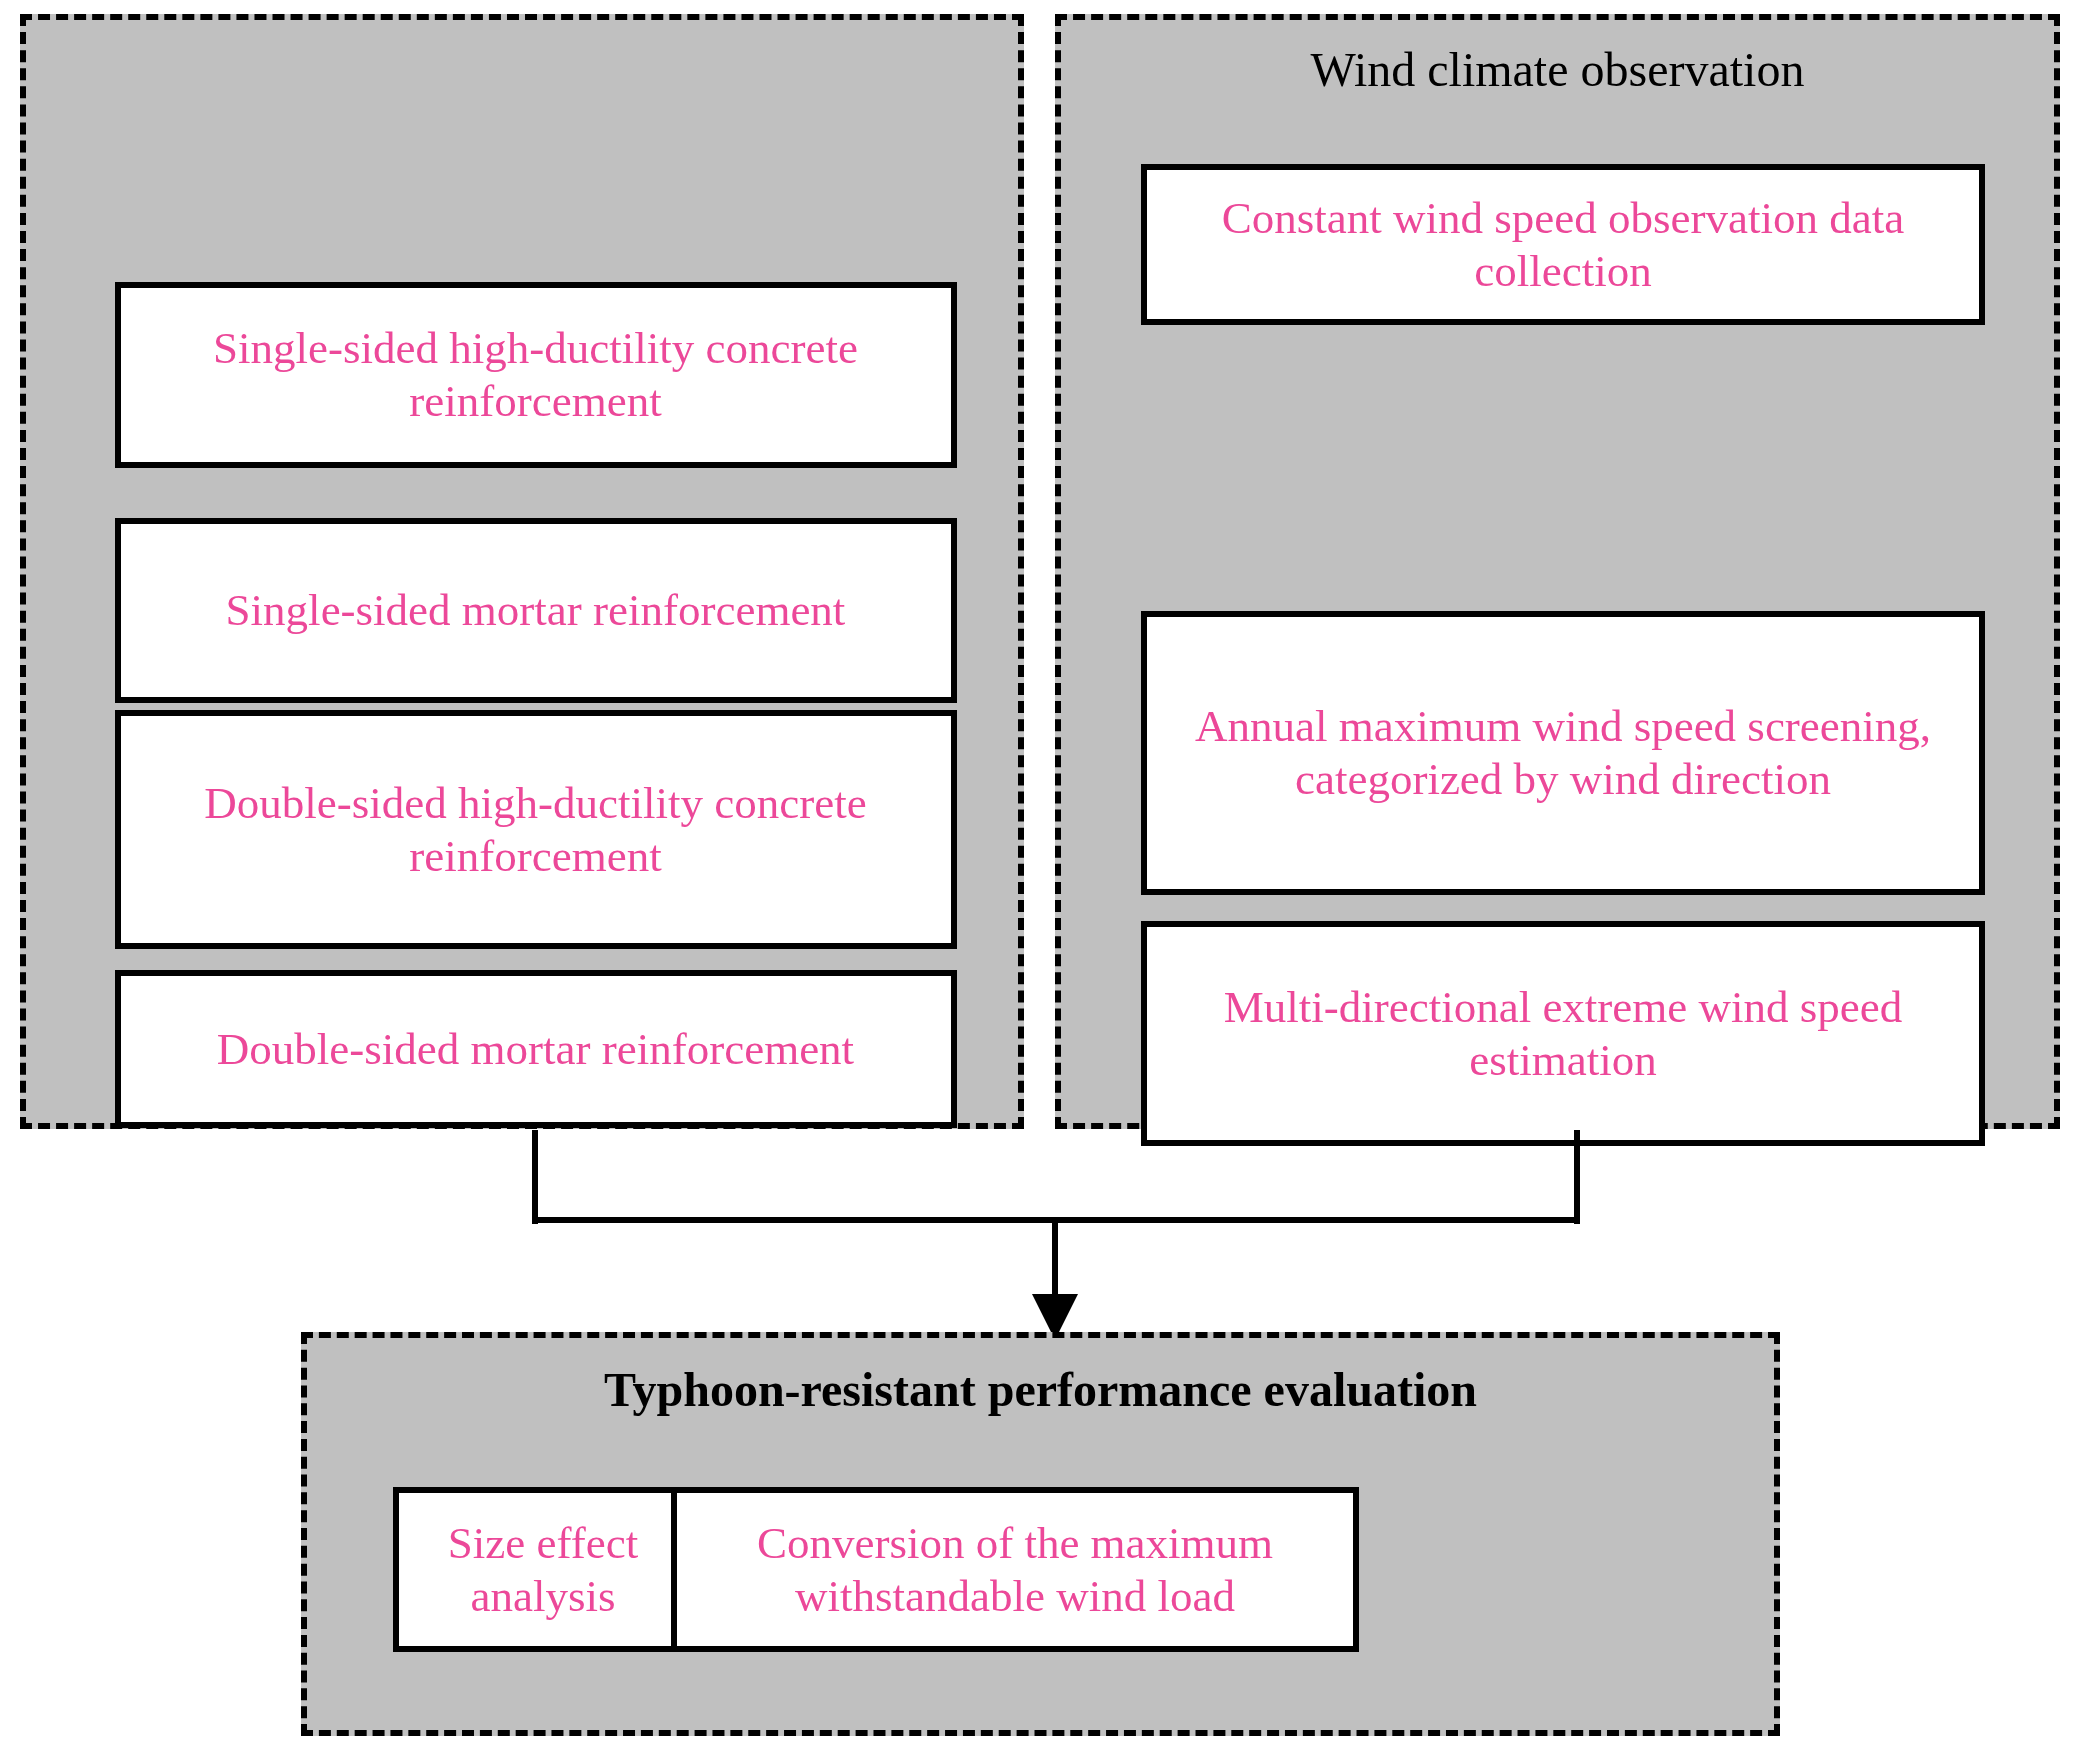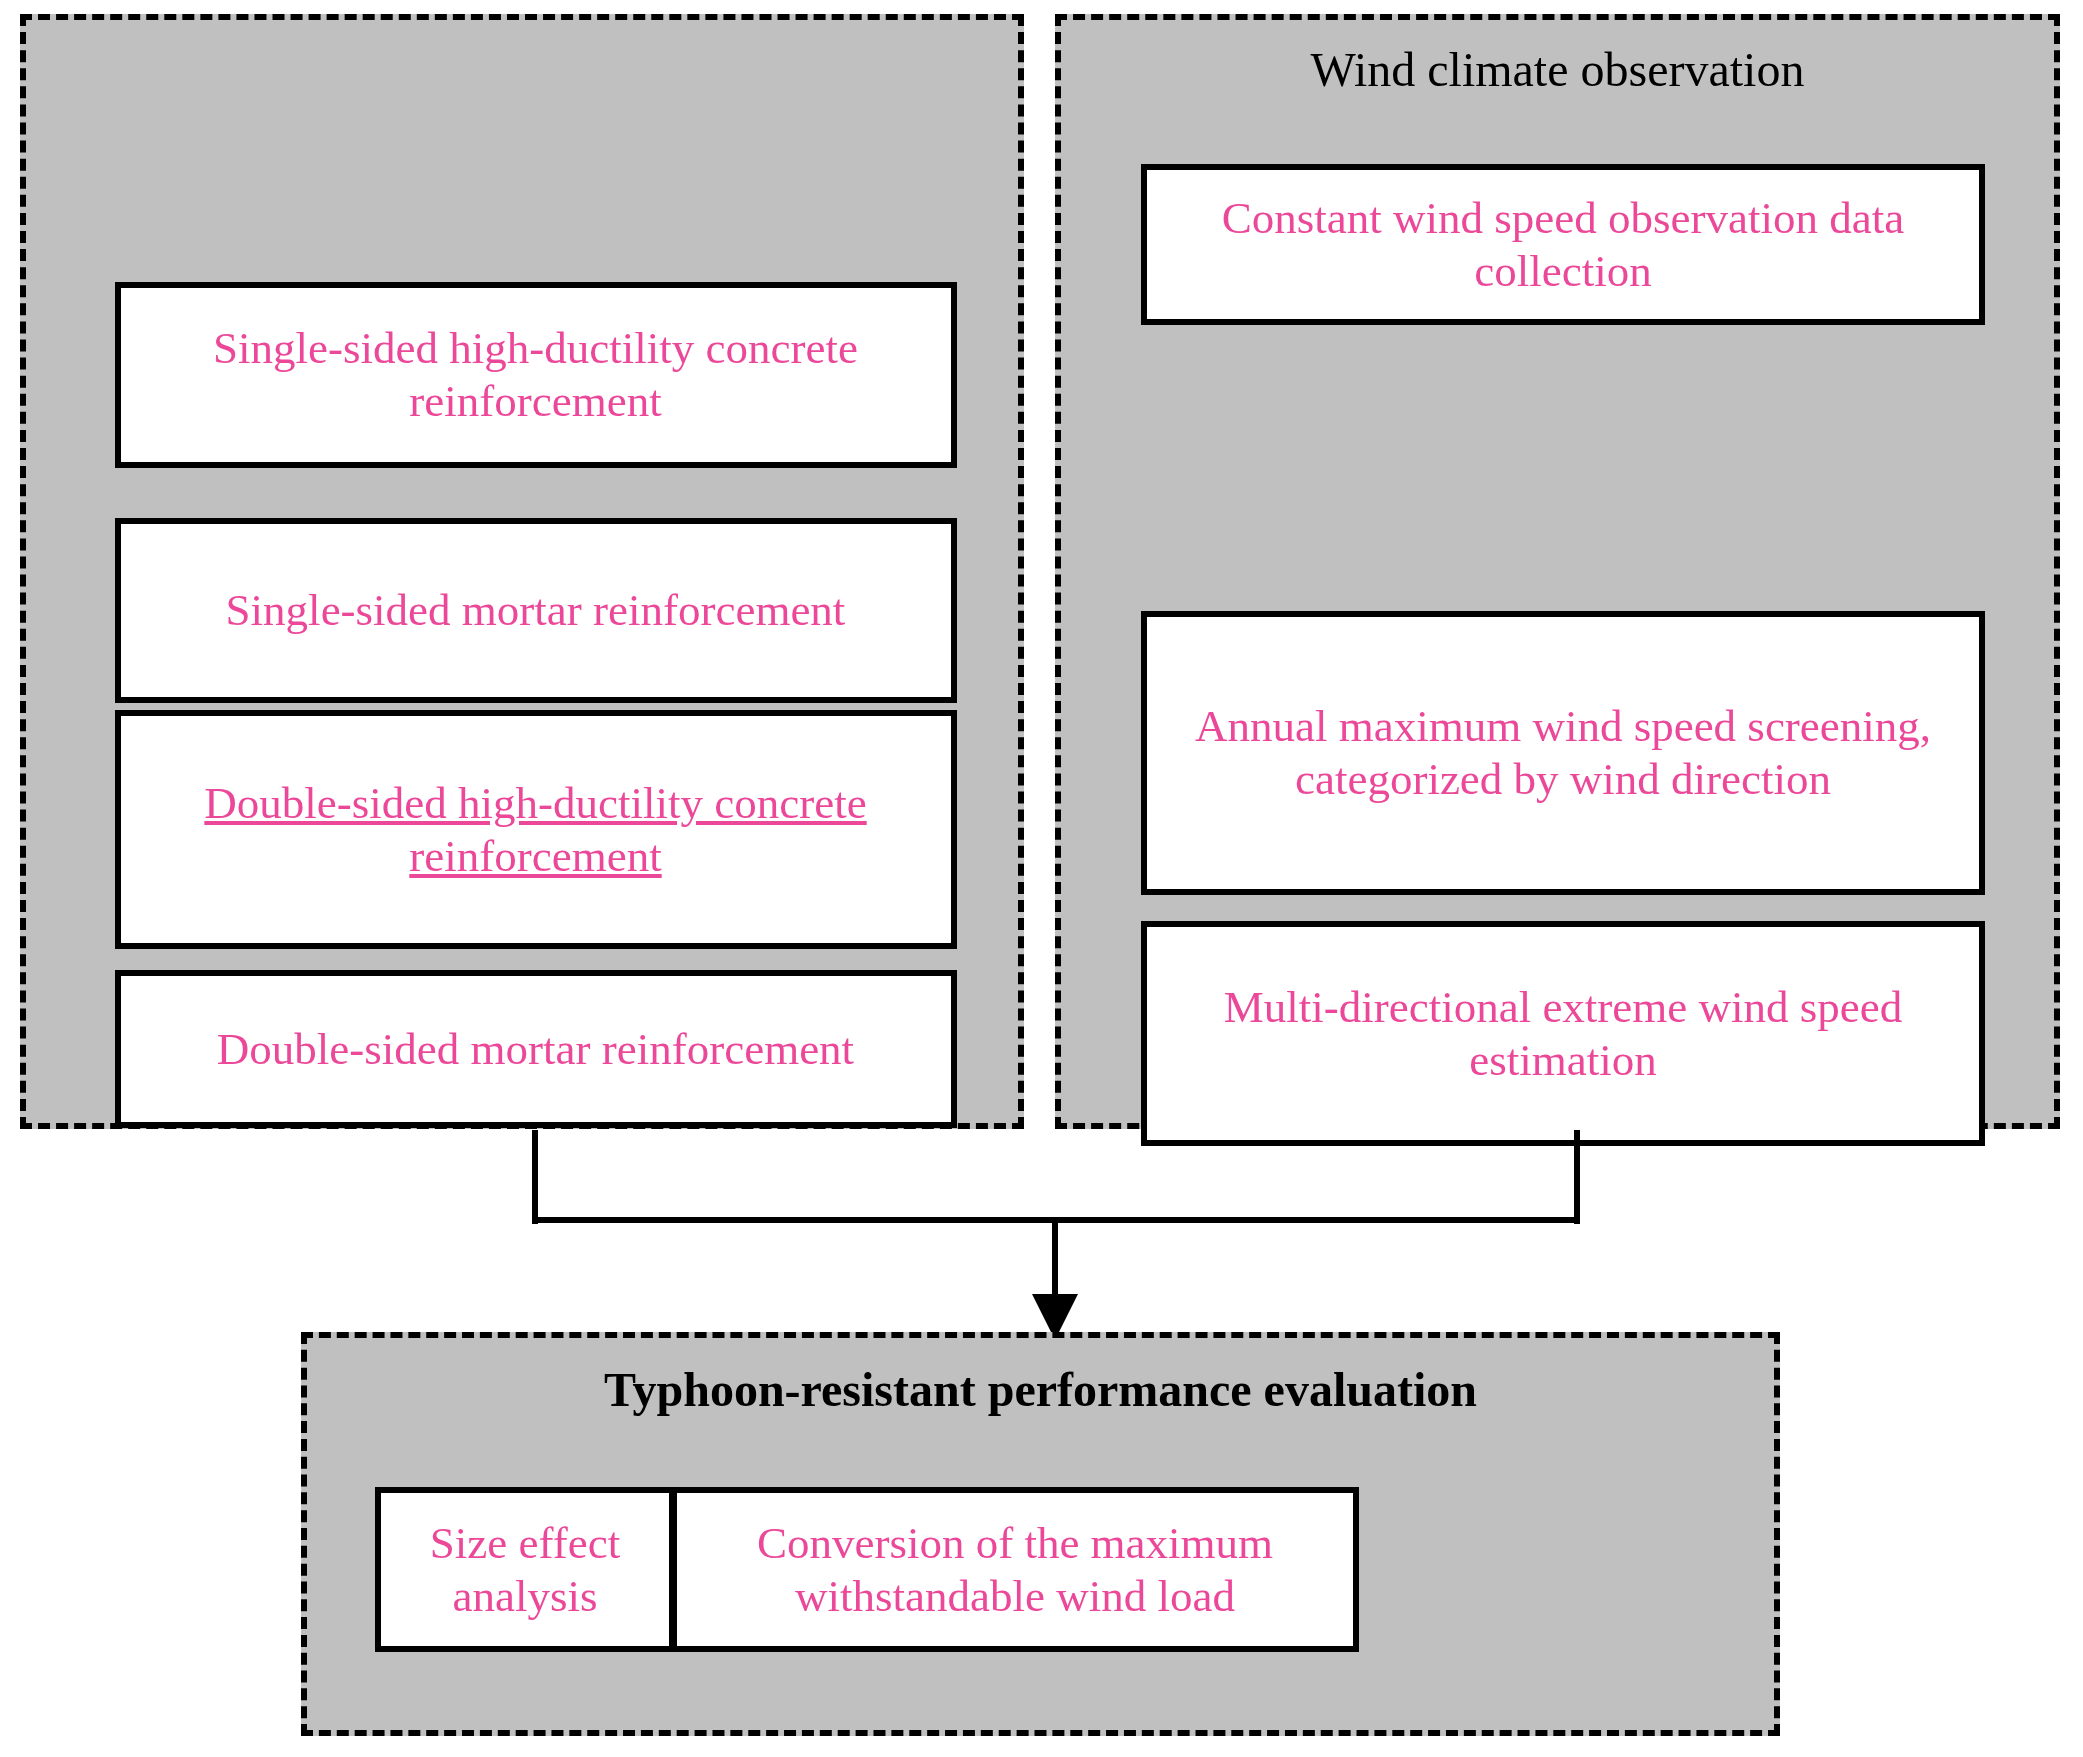--- a/index.html
+++ b/index.html
@@ -67,31 +67,31 @@
     text-align: center;
     color: #ec4899;
     font-size: 45px;
     line-height: 1.17;
     padding: 5.3px 8.9px;
   }
 
   
   #lbox-0 { left: 89px; top: 262px;  width: 842px; height: 186px; }
   #lbox-1 { left: 89px; top: 498px;  width: 842px; height: 185px; }
-  #lbox-2 { left: 89px; top: 690px;  width: 842px; height: 239px; text-decoration: underline; }
+  #lbox-2 { left: 89px; top: 690px;  width: 842px; height: 239px; }
   #lbox-3 { left: 89px; top: 950px; width: 842px; height: 158px; }
 
   
   #rbox-0 { left: 80px; top: 144px;  width: 844px; height: 161px; }
   #rbox-1 { left: 80px; top: 376px;  width: 844px; height: 179px; }
   #rbox-2 { left: 80px; top: 591px;  width: 844px; height: 284px; }
   #rbox-3 { left: 80px; top: 901px; width: 844px; height: 225px; }
 
   
-  #bbox-0 { left: 68px;  top: 149px; width: 300px; height: 165px; }
+  #bbox-0 { left: 86px;  top: 149px; width: 300px; height: 165px; }
   #bbox-1 { left: 364px; top: 149px; width: 688px; height: 165px; }
 
   
   .conn {
     position: absolute;
     background: #000000;
   }
   
   #conn-left-stub  { left: 532px;  top: 1130px; width: 6.2px;   height: 94px; }
   

